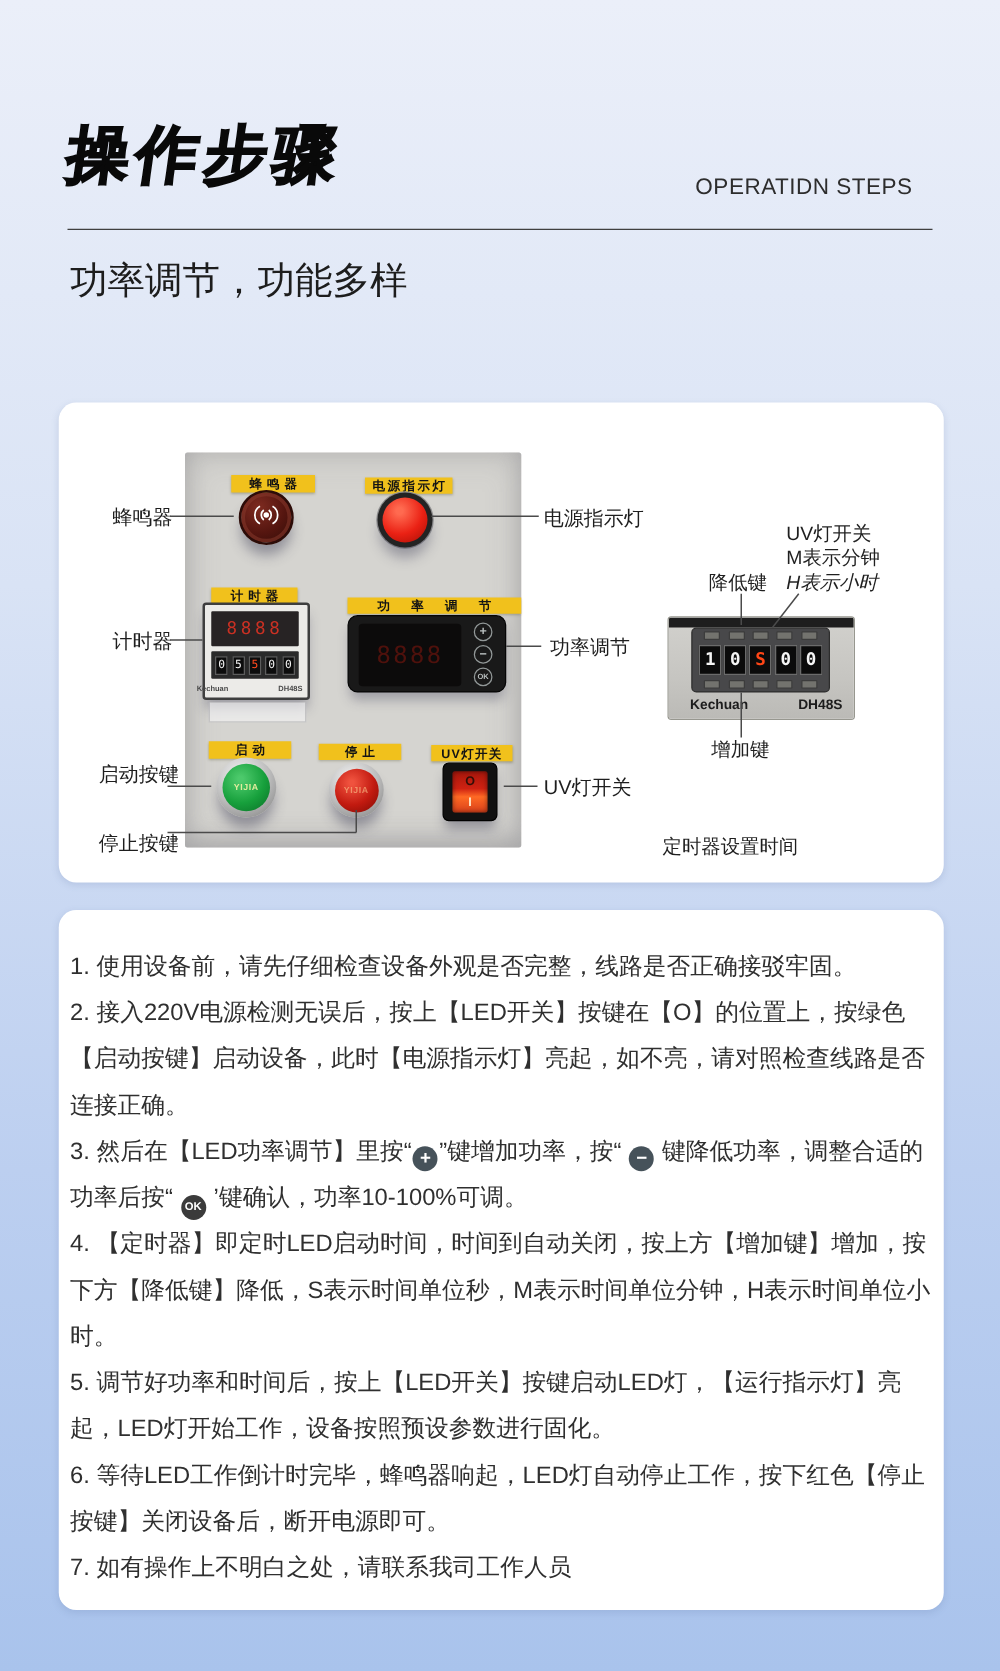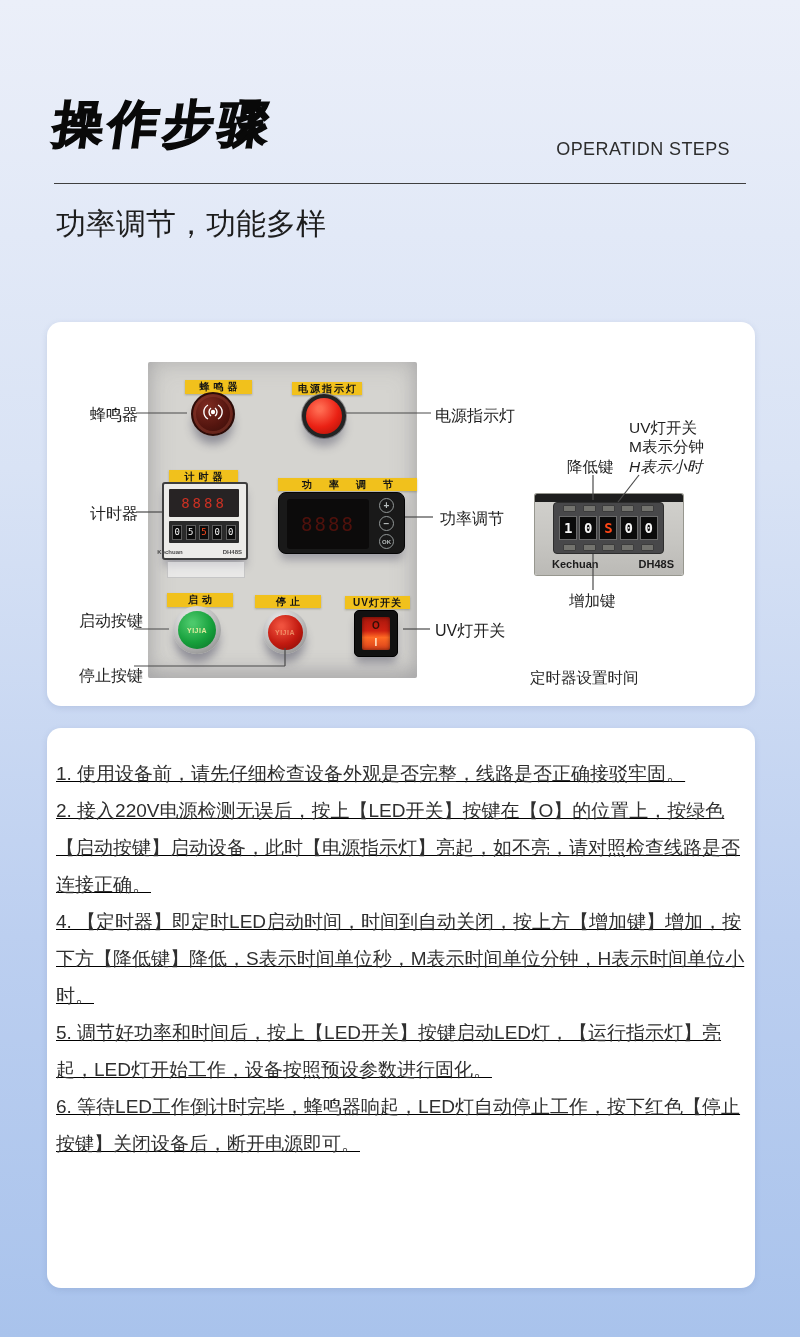--- a/index.html
+++ b/index.html
@@ -15,21 +15,21 @@
     left:54px;top:96px;font-size:50px;line-height:56px;font-weight:900;
     color:#090909;-webkit-text-stroke:1.6px #090909;
     transform:skewX(-8deg);letter-spacing:5px;white-space:nowrap;
   }
   .title-en{right:70px;top:139px;font-size:18px;color:#2d2d2d;letter-spacing:0.4px;white-space:nowrap;}
   .divider{left:54px;top:183px;width:692px;height:1px;background:#3f3f3f;}
   .tagline{left:56px;top:204px;font-size:30px;color:#1d1d1d;white-space:nowrap;}
   
   .card{background:#ffffff;border-radius:14px;box-shadow:0 2px 6px rgba(90,110,160,0.18);}
   #card-photo{left:47px;top:322px;width:708px;height:384px;}
-  #card-steps{left:47px;top:728px;width:708px;height:560px;box-sizing:border-box;padding:27px 10px 0 9px;text-decoration:underline;}
+  #card-steps{left:47px;top:728px;width:708px;height:560px;box-sizing:border-box;padding:27px 10px 0 9px;}
   
   .panel{
     left:101px;top:40px;width:269px;height:316px;background:#d5d4d0;border-radius:2px;
     box-shadow:inset 0 0 26px rgba(120,120,125,0.35), inset 0 -8px 16px rgba(110,110,118,0.25);
   }
   .tag{
     position:absolute;background:#f1c11c;color:#141414;font-size:10px;font-weight:bold;
     display:flex;align-items:center;justify-content:center;white-space:nowrap;
     box-shadow:0 1px 2px rgba(80,80,40,0.35);
   }
@@ -287,17 +287,19 @@
       <line x1="592" y1="153" x2="571" y2="180"></line>
       <line x1="546" y1="232" x2="546" y2="268"></line>
     </g>
   </svg>
 </div>
 
 <div class="abs card" id="card-steps">
   <div>
       <p class="step">1. 使用设备前，请先仔细检查设备外观是否完整，线路是否正确接驳牢固。</p>
       <p class="step">2. 接入220V电源检测无误后，按上【LED开关】按键在【O】的位置上，按绿色【启动按键】启动设备，此时【电源指示灯】亮起，如不亮，请对照检查线路是否连接正确。</p>
+      <p class="step">3. 然后在【LED功率调节】里按“<span class="ic ic-plus">+</span>”键增加功率，按“ <span class="ic ic-minus">−</span> 键降低功率，调整合适的功率后按“ <span class="ic ic-ok">OK</span> ’键确认，功率10-100%可调。</p>
       <p class="step">4. 【定时器】即定时LED启动时间，时间到自动关闭，按上方【增加键】增加，按下方【降低键】降低，S表示时间单位秒，M表示时间单位分钟，H表示时间单位小时。</p>
       <p class="step">5. 调节好功率和时间后，按上【LED开关】按键启动LED灯，【运行指示灯】亮起，LED灯开始工作，设备按照预设参数进行固化。</p>
       <p class="step">6. 等待LED工作倒计时完毕，蜂鸣器响起，LED灯自动停止工作，按下红色【停止按键】关闭设备后，断开电源即可。</p>
+      <p class="step">7. 如有操作上不明白之处，请联系我司工作人员</p>
     </div>
 </div>
 
 </body></html>

